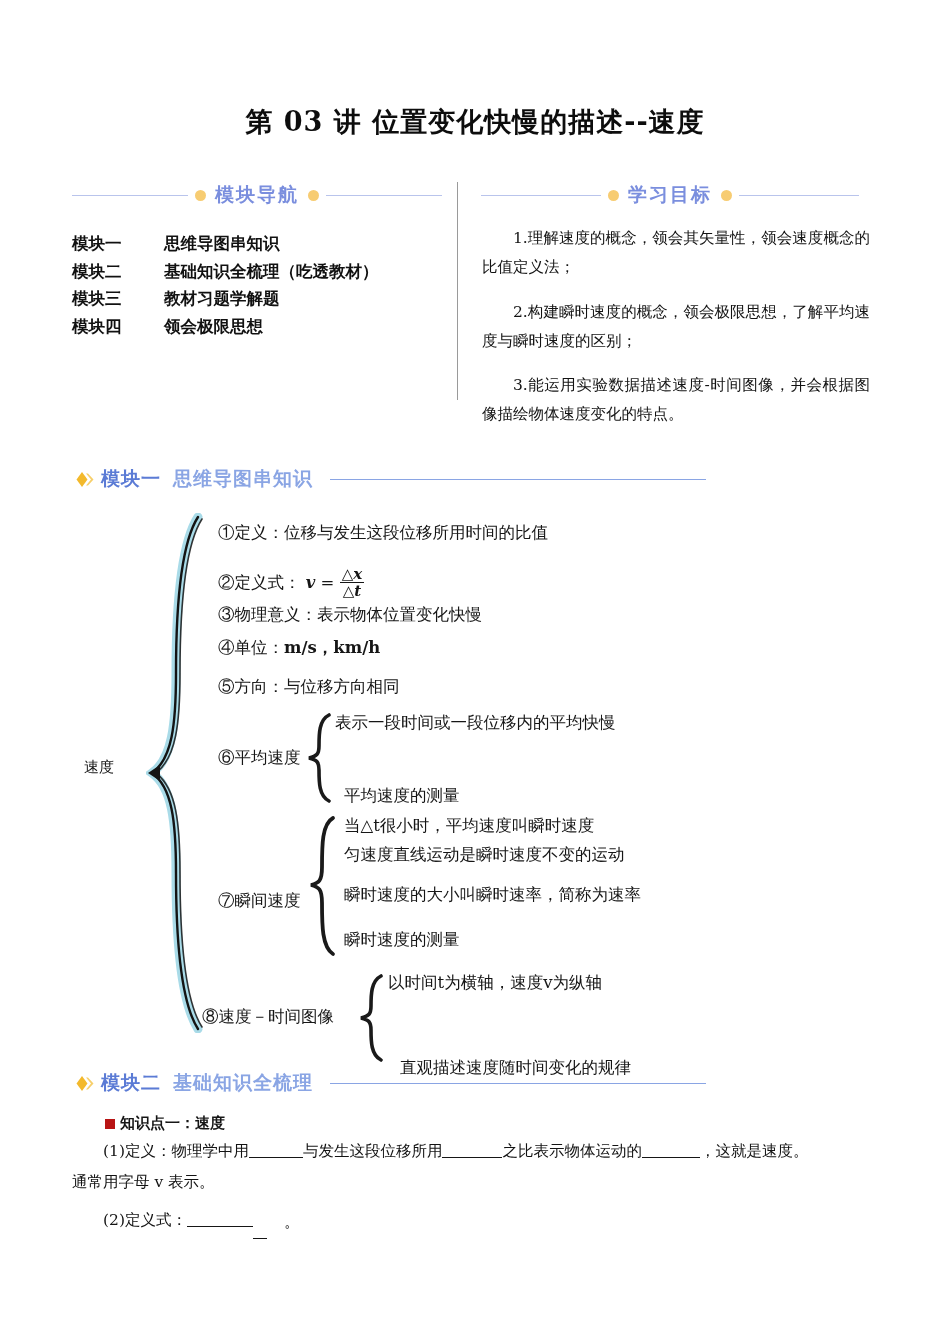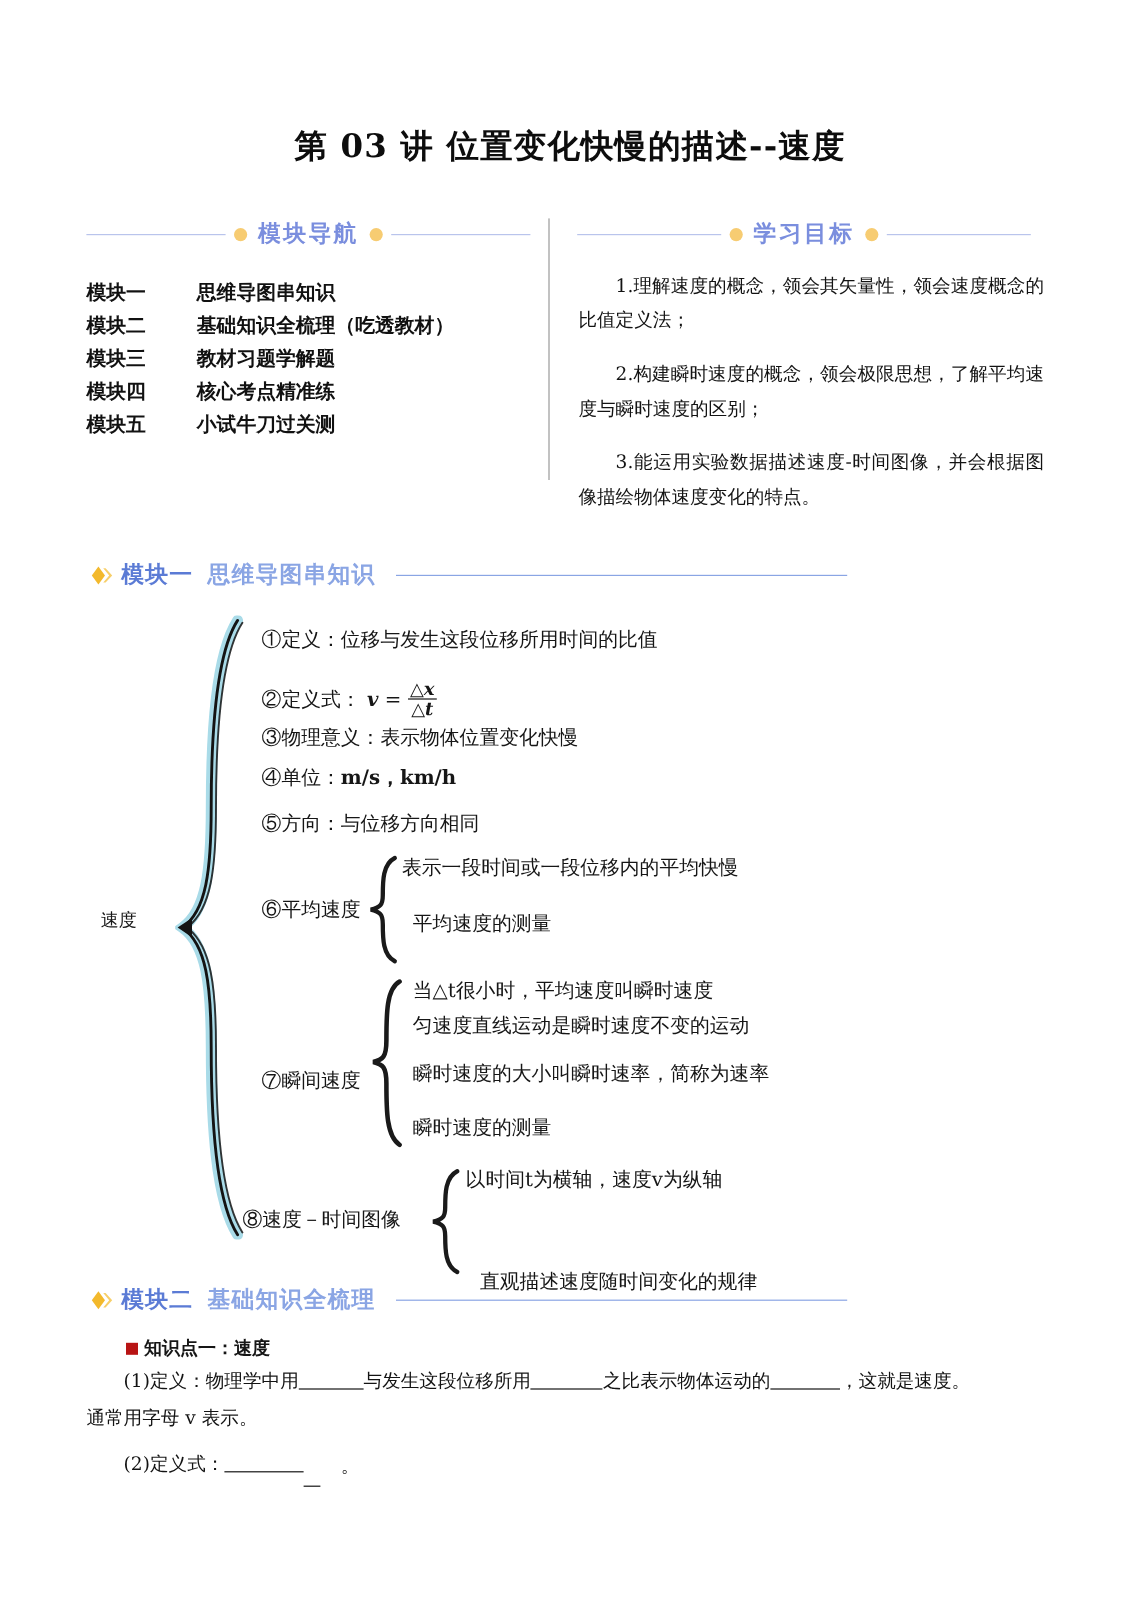--- a/index.html
+++ b/index.html
@@ -157,25 +157,21 @@
       <div class="nav-row">
         <span class="k">模块二</span>
         <span class="v">基础知识全梳理（吃透教材）</span>
       </div>
       <div class="nav-row">
         <span class="k">模块三</span>
         <span class="v">教材习题学解题</span>
       </div>
       <div class="nav-row">
         <span class="k">模块四</span>
-        <span class="v">核心考点精准练</span>
-      </div>
-      <div class="nav-row">
-        <span class="k">模块五</span>
-        <span class="v">小试牛刀过关测</span>
+        <span class="v">领会极限思想</span>
       </div>
     </div>
   </div>
 
   <div class="infobox box-right">
     <div class="box-head">
       <span class="rule"></span>
       <span class="dot"></span>
       <span class="htext">学习目标</span>
       <span class="dot"></span>
@@ -234,21 +230,21 @@
 
     <div class="mm-item" style="left:158px;top:172px;">⑤方向：与位移方向相同</div>
 
     <div class="mm-item" style="left:158px;top:243px;">⑥平均速度</div>
     <div class="sbrace" style="left:245px;top:207px;">
       <svg width="30" height="92" viewBox="0 0 30 92">
         <path d="M24,3 C14,8 14,22 14,34 C14,42 12,44 4,46 C12,48 14,50 14,58 C14,70 14,84 24,89" fill="none" stroke="#1a1a1a" stroke-width="3.6" stroke-linecap="round"></path>
       </svg>
     </div>
     <div class="mm-sub" style="left:275px;top:208px;">表示一段时间或一段位移内的平均快慢</div>
-    <div class="mm-sub" style="left:284px;top:255px;">平均速度的测量</div>
+    <div class="mm-sub" style="left:284px;top:281px;">平均速度的测量</div>
 
     <div class="mm-item" style="left:158px;top:386px;">⑦瞬间速度</div>
     <div class="sbrace" style="left:247px;top:310px;">
       <svg width="32" height="142" viewBox="0 0 32 142">
         <path d="M26,3 C15,9 15,30 15,52 C15,66 12,68 4,70 C12,72 15,74 15,88 C15,110 15,132 26,139" fill="none" stroke="#1a1a1a" stroke-width="3.8" stroke-linecap="round"></path>
       </svg>
     </div>
     <div class="mm-sub" style="left:284px;top:311px;">当△t很小时，平均速度叫瞬时速度</div>
     <div class="mm-sub" style="left:284px;top:380px;">瞬时速度的大小叫瞬时速率，简称为速率</div>
     <div class="mm-sub" style="left:284px;top:340px;">匀速度直线运动是瞬时速度不变的运动</div>

